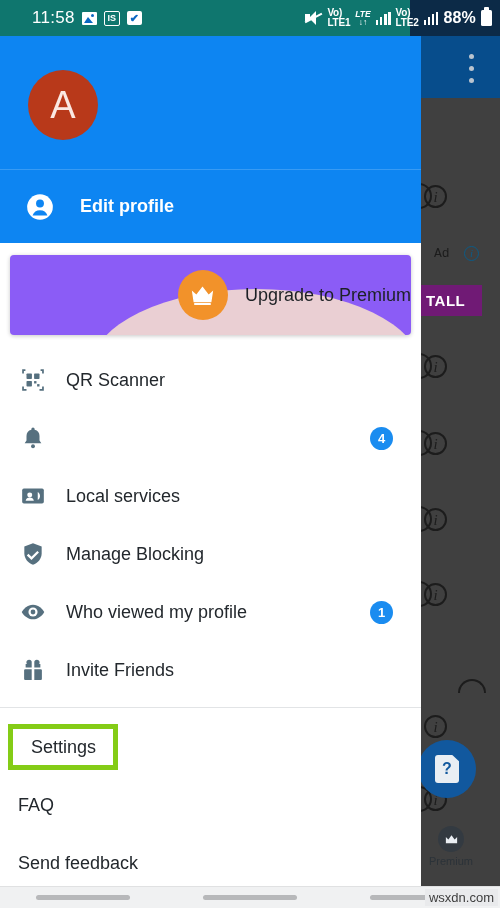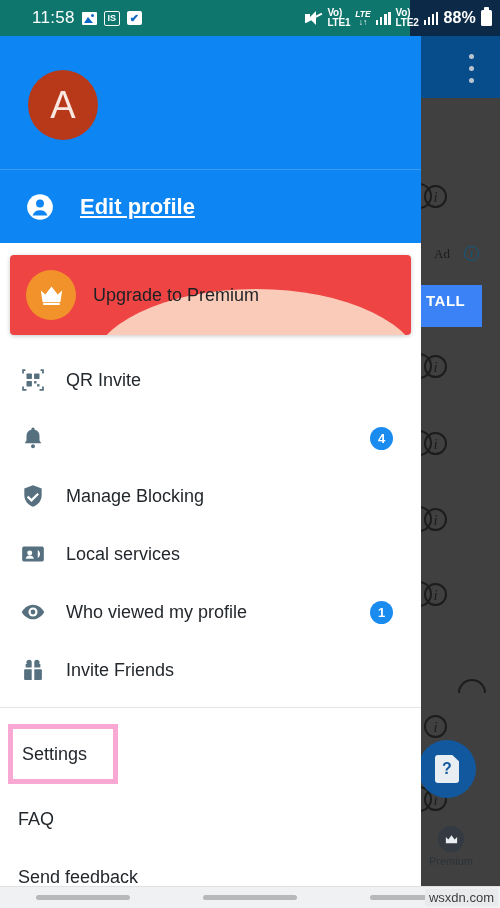--- a/index.html
+++ b/index.html
@@ -44,26 +44,26 @@
     border-radius: 28px 28px 0 0;
   }
   .half-circle {
     position: absolute; width: 14px; height: 26px; z-index: 3;
     border: 2px solid #1c1c1c; border-left: none;
     border-radius: 0 26px 26px 0;
   }
 
   .ad-label {
     position: absolute; font-size: 13px; color: #1c1c1c; z-index: 3;
-    font-family: Liberation Serif, serif;
+    font-family: Liberation Mono, monospace;
   }
   .install-btn {
-    position: absolute; background: #3b82f6; color: #ffffff;
+    position: absolute; background: #701a75; color: #ffffff;
     font-size: 15px; font-weight: bold; letter-spacing: .5px;
-    padding: 7px 0 18px 8px; z-index: 3; white-space: nowrap; overflow: hidden;
+    padding: 7px 0 7px 8px; z-index: 3; white-space: nowrap; overflow: hidden;
   }
   .fab {
     position: absolute; width: 58px; height: 58px; border-radius: 50%;
     background: #11589e; display: flex; align-items: center; justify-content: center; z-index: 5;
   }
   .fab-card {
     width: 24px; height: 28px; background: #e9eef3; border-radius: 3px;
     display: flex; align-items: center; justify-content: center;
     color: #11589e; font-size: 16px; font-weight: bold;
     clip-path: polygon(0 0, 72% 0, 100% 22%, 100% 100%, 0 100%);
@@ -149,27 +149,27 @@
     position: absolute; left: 28px; top: 34px; width: 70px; height: 70px;
     border-radius: 50%; background: #b8391a; color: #fbe8e2;
     font-size: 38px; line-height: 70px; text-align: center; font-weight: normal;
   }
   .edit-row {
     width: 100%; height: 74px; background: #0d85f2;
     display: flex; align-items: center; border-top: 1px solid rgba(255,255,255,.18);
   }
   .edit-ic { width: 80px; display: flex; justify-content: center; }
   .edit-ic svg { width: 28px; height: 28px; }
-  .edit-label { color: #ffffff; font-size: 22px; font-weight: bold; text-decoration: underline; }
+  .edit-label { color: #ffffff; font-size: 18px; font-weight: bold; }
 
   .premium-card {
     position: relative; margin: 12px 10px 10px 10px; height: 80px;
-    background: #ef4444; border-radius: 4px;
+    background: #8b5cf6; border-radius: 4px;
     box-shadow: 0 1px 4px rgba(0,0,0,.22);
-    display: flex; align-items: center; overflow: hidden;
+    display: flex; align-items: center; overflow: hidden; justify-content: flex-end;
   }
   .prem-wave {
     position: absolute; right: -10px; bottom: -34px; width: 330px; height: 80px;
     background: #fae3cd; border-radius: 50% 50% 0 0 / 100% 100% 0 0; opacity: .85;
   }
   .prem-ic {
     position: relative; margin-left: 16px; width: 50px; height: 50px;
     border-radius: 50%; background: #f2922a;
     display: flex; align-items: center; justify-content: center; z-index: 2;
   }
@@ -185,22 +185,22 @@
     position: absolute; right: 28px; width: 23px; height: 23px; border-radius: 50%;
     background: #1a8cf0; color: #ffffff; font-size: 13px; font-weight: bold;
     line-height: 23px; text-align: center;
   }
   .divider { height: 1px; background: #e2e4e6; margin-top: 8px; }
 
   .footer-list { padding-top: 12px; }
   .footer-row { display: flex; align-items: center; height: 58px; padding-left: 18px; position: relative; }
   .footer-row span { font-size: 18px; color: #23282d; }
   .footer-row.boxed {
-    height: 60px; margin: 4px 0 6px 8px; width: 110px;
-    border: 5px solid #f9a8d4; background: #ffffff; padding-left: 9px;
+    height: 46px; margin: 4px 0 6px 8px; width: 110px;
+    border: 5px solid #84cc16; background: #ffffff; 
   }
 
   
   .navbar {
     position: absolute; left: 0; bottom: 0; width: 500px; height: 22px;
     background: #f0f1f2; display: flex; align-items: center;
     justify-content: space-around; z-index: 30; border-top: 1px solid #e0e1e2;
   }
   .navbar i { display: block; width: 94px; height: 5px; border-radius: 3px; background: #b7b8ba; }
 
@@ -300,53 +300,53 @@
         <span class="menu-ic">
           <svg viewBox="0 0 24 24">
             <path d="M2 2h3v1.6H3.6V6H2V2zm17 0h3v4h-1.6V3.6H19V2zM2 18h1.6v2.4H6V22H2v-4zm18.4 0H22v4h-4v-1.6h2.4V18z"></path>
             <rect x="6" y="6" width="5" height="5" rx=".7"></rect>
             <rect x="13" y="6" width="5" height="5" rx=".7"></rect>
             <rect x="6" y="13" width="5" height="5" rx=".7"></rect>
             <rect x="13" y="13" width="2.2" height="2.2"></rect>
             <rect x="15.8" y="15.8" width="2.2" height="2.2"></rect>
           </svg>
         </span>
-        <span class="menu-label">QR Invite</span>
+        <span class="menu-label">QR Scanner</span>
       </div>
 
       <div class="menu-row">
         <span class="menu-ic">
           <svg viewBox="0 0 24 24">
             <path d="M12 2.3a1.5 1.5 0 0 1 1.5 1.5v.6a6 6 0 0 1 4.5 5.8v4.1l1.7 2.5H4.3L6 14.3v-4.1a6 6 0 0 1 4.5-5.8v-.6A1.5 1.5 0 0 1 12 2.3z"></path>
             <circle cx="12" cy="19.6" r="1.8"></circle>
           </svg>
         </span>
         <span class="badge">4</span>
-      </div>
-
-      <div class="menu-row">
-        <span class="menu-ic">
-          <svg viewBox="0 0 24 24">
-            <path d="M12 2l8 3v6.4c0 5-3.4 9.2-8 10.6-4.6-1.4-8-5.6-8-10.6V5l8-3z"></path>
-            <path d="M7.8 11.8l2.8 2.8 5.4-5.4 1.5 1.5-6.9 6.9-4.3-4.3z" fill="#ffffff"></path>
-          </svg>
-        </span>
-        <span class="menu-label">Manage Blocking</span>
       </div>
 
       <div class="menu-row">
         <span class="menu-ic">
           <svg viewBox="0 0 24 24">
             <rect x="2" y="5" width="20" height="14" rx="1.6"></rect>
             <circle cx="9" cy="11" r="2.3" fill="#ffffff"></circle>
             <path d="M5.2 16.4a3.9 3.9 0 0 1 7.6 0z" fill="#ffffff"></path>
             <path d="M16.4 8.4a4.2 4.2 0 0 1 0 7.2V8.4z" fill="#ffffff"></path>
           </svg>
         </span>
         <span class="menu-label">Local services</span>
+      </div>
+
+      <div class="menu-row">
+        <span class="menu-ic">
+          <svg viewBox="0 0 24 24">
+            <path d="M12 2l8 3v6.4c0 5-3.4 9.2-8 10.6-4.6-1.4-8-5.6-8-10.6V5l8-3z"></path>
+            <path d="M7.8 11.8l2.8 2.8 5.4-5.4 1.5 1.5-6.9 6.9-4.3-4.3z" fill="#ffffff"></path>
+          </svg>
+        </span>
+        <span class="menu-label">Manage Blocking</span>
       </div>
 
       <div class="menu-row">
         <span class="menu-ic">
           <svg viewBox="0 0 24 24">
             <path d="M12 5.2c-5 0-9 4-10.4 6.8C3 14.8 7 18.8 12 18.8s9-4 10.4-6.8C21 9.2 17 5.2 12 5.2z"></path>
             <circle cx="12" cy="12" r="4.2" fill="#ffffff"></circle>
             <circle cx="12" cy="12" r="2.2"></circle>
           </svg>
         </span>

